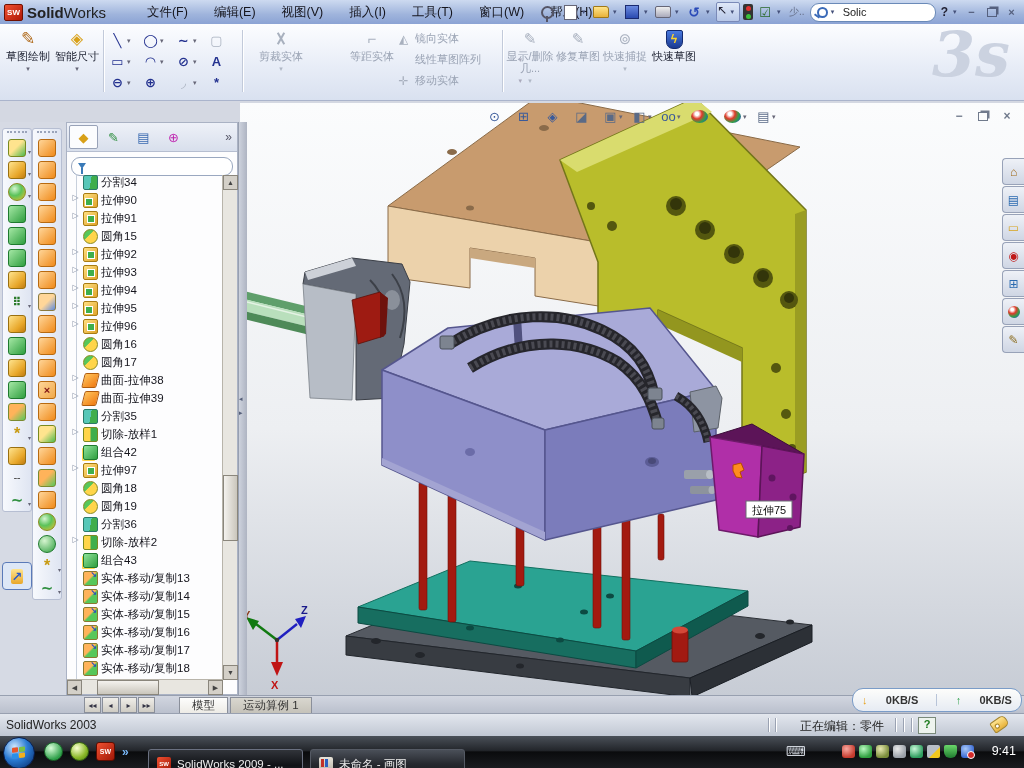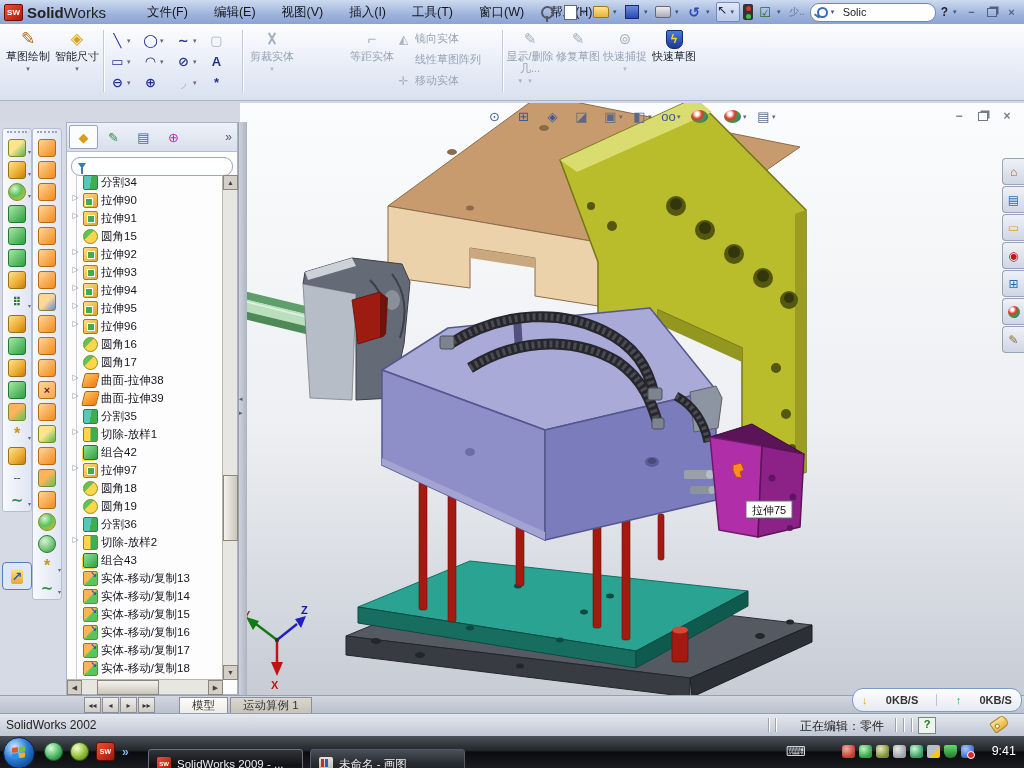--- a/index.html
+++ b/index.html
@@ -312,20 +312,21 @@
         <span class="ticaret">▾</span>
       <span class="wbtn">−</span>
       <span class="wbtn">
           <span class="rest"></span>
         </span>
       <span class="wbtn">×</span>
     </div>
   </div>
 
   <div id="commandbar">
+    <span class="wm">3s</span>
     <div class="cbtn" style="left:4px;width:48px">
       <span class="cic cic-sketch">✎</span>
       <span>草图绘制</span>
         <span class="ccaret">▾</span>
     </div>
     <div class="cbtn" style="left:54px;width:46px">
       <span class="cic cic-smartdim">◈</span>
       <span>智能尺寸</span>
         <span class="ccaret">▾</span>
     </div>
@@ -375,21 +376,21 @@
         <span class="sk dis">
           <i>◞</i>
           <em class="skc"></em>
         </span>
         <span class="sk">
           <i>*</i>
           <em class="skc" style="visibility: hidden;"></em>
         </span>
       </div>
     <div class="vsep" style="left:242px"></div>
-    <div class="cbtn dis" style="left:249px;width:46px">
+    <div class="cbtn dis" style="left:258px;width:46px">
       <span class="cic">
           <span class="cic-scissors"></span>
         </span>
       <span>剪裁实体</span>
         <span class="ccaret">▾</span>
     </div>
     <div class="cbtn dis" style="left:350px;width:44px">
       <span class="cic cic-offset">⌐</span>
       <span>等距实体</span>
     </div>
@@ -1024,21 +1025,21 @@
 
   <div id="netwidget">
     <span class="dn">↓</span>
     <span>0KB/S</span>
     <span class="div"></span>
     <span class="up">↑</span>
     <span>0KB/S</span>
   </div>
 
   <div id="statusbar">
-    <span id="sb-app">SolidWorks 2002</span>
+    <span id="sb-app">SolidWorks 2003</span>
     <span class="ssep" style="right:255px"></span>
     <span class="ssep" style="right:248px"></span>
     <span id="sb-edit">正在编辑：零件</span>
     <span class="ssep" style="right:128px"></span>
     <span class="ssep" style="right:120px"></span>
     <span class="ssep" style="right:112px"></span>
     <span id="sb-help">?</span>
     <span id="sb-tag"></span>
   </div>
 

